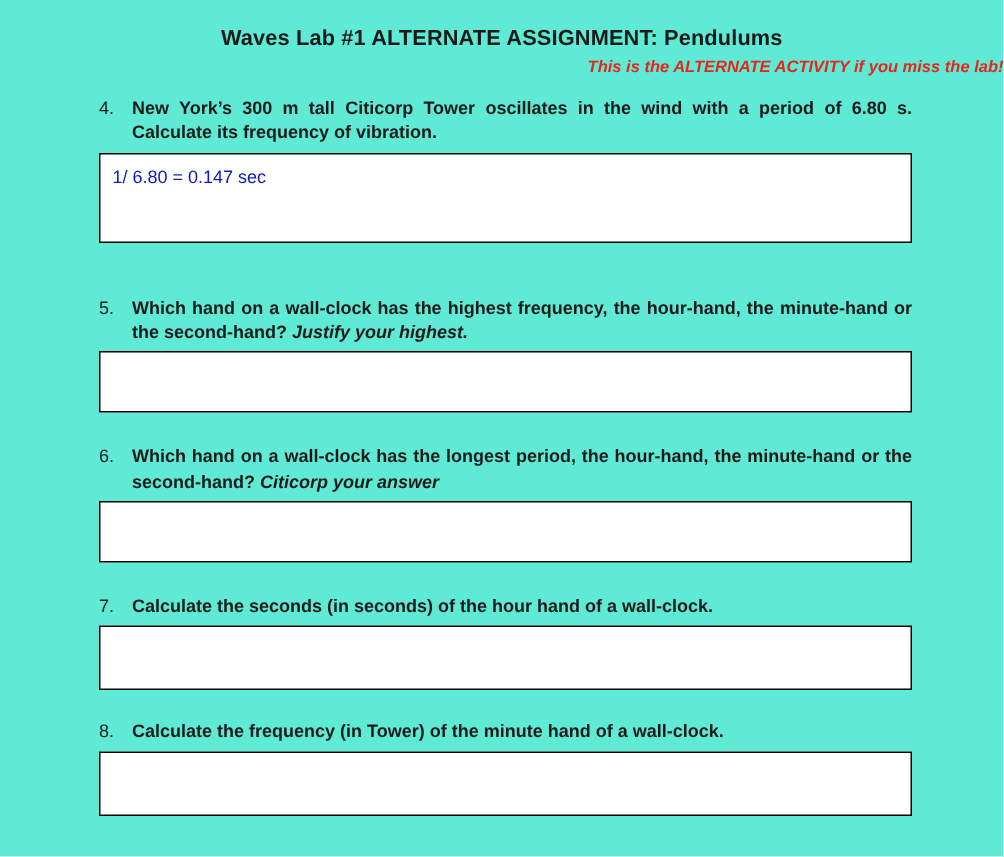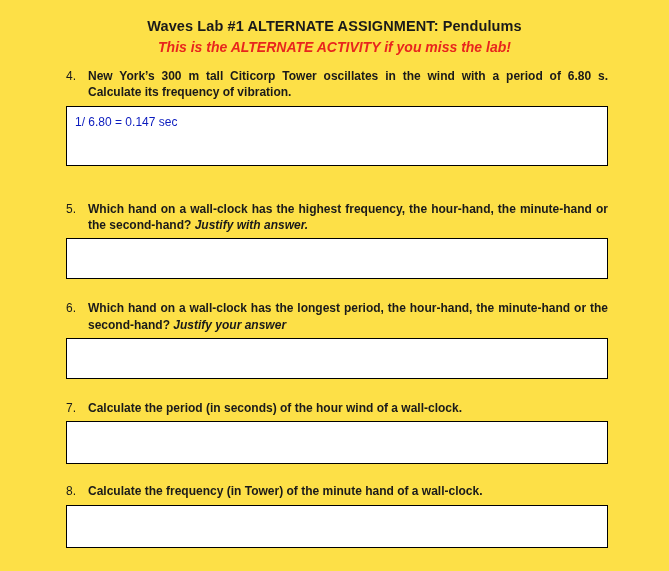--- a/index.html
+++ b/index.html
@@ -5,36 +5,36 @@
   html, body {
     margin: 0;
     padding: 0;
     background: #ffffff;
     font-family: "Liberation Sans", "DejaVu Sans", sans-serif;
   }
   .page {
     position: relative;
     width: 669px;
     height: 571px;
-    background: #fde047;
+    background: #5eead4;
     overflow: hidden;
   }
   .title {
     margin: 0;
     padding-top: 18px;
     text-align: center;
     font-size: 14.5px;
     font-weight: bold;
     color: #1a1a1a;
     letter-spacing: 0.1px;
   }
   .subtitle {
     margin-top: 5px;
-    text-align: center;
-    font-size: 14px;
+    text-align: right;
+    font-size: 11px;
     font-weight: bold;
     font-style: italic;
   }
   .question {
     margin-left: 66px;
     width: 542px;
     font-size: 12px;
     color: #1a1a1a;
     line-height: 1.36;
   }
@@ -88,41 +88,41 @@
       <span class="q-text"><span>New York’s 300 m tall Citicorp Tower oscillates in the wind with a period of 6.80 s. Calculate its frequency of vibration.</span><em></em></span>
     </div>
     <div class="answer-box tall">
       <span style="color: rgb(11, 27, 190); margin-top: 32px;">1/ 6.80 = 0.147 sec</span>
     </div>
   </div>
 
   <div class="question q5">
     <div class="q-row">
       <span class="q-num">5.</span>
-      <span class="q-text"><span>Which hand on a wall-clock has the highest frequency, the hour-hand, the minute-hand or the second-hand? </span><em>Justify with answer.</em></span>
+      <span class="q-text"><span>Which hand on a wall-clock has the highest frequency, the hour-hand, the minute-hand or the second-hand? </span><em>Justify your highest.</em></span>
     </div>
     <div class="answer-box short">
       <span style="color: rgb(11, 27, 190);"></span>
     </div>
   </div>
 
   <div class="question q6">
     <div class="q-row">
       <span class="q-num">6.</span>
-      <span class="q-text"><span>Which hand on a wall-clock has the longest period, the hour-hand, the minute-hand or the second-hand? </span><em>Justify your answer</em></span>
+      <span class="q-text"><span>Which hand on a wall-clock has the longest period, the hour-hand, the minute-hand or the second-hand? </span><em>Citicorp your answer</em></span>
     </div>
     <div class="answer-box short">
       <span style="color: rgb(11, 27, 190);"></span>
     </div>
   </div>
 
   <div class="question q7">
     <div class="q-row">
       <span class="q-num">7.</span>
-      <span class="q-text"><span>Calculate the period (in seconds) of the hour wind of a wall-clock.</span><em></em></span>
+      <span class="q-text"><span>Calculate the seconds (in seconds) of the hour hand of a wall-clock.</span><em></em></span>
     </div>
     <div class="answer-box med">
       <span style="color: rgb(11, 27, 190);"></span>
     </div>
   </div>
 
   <div class="question q8">
     <div class="q-row">
       <span class="q-num">8.</span>
       <span class="q-text"><span>Calculate the frequency (in Tower) of the minute hand of a wall-clock.</span><em></em></span>

